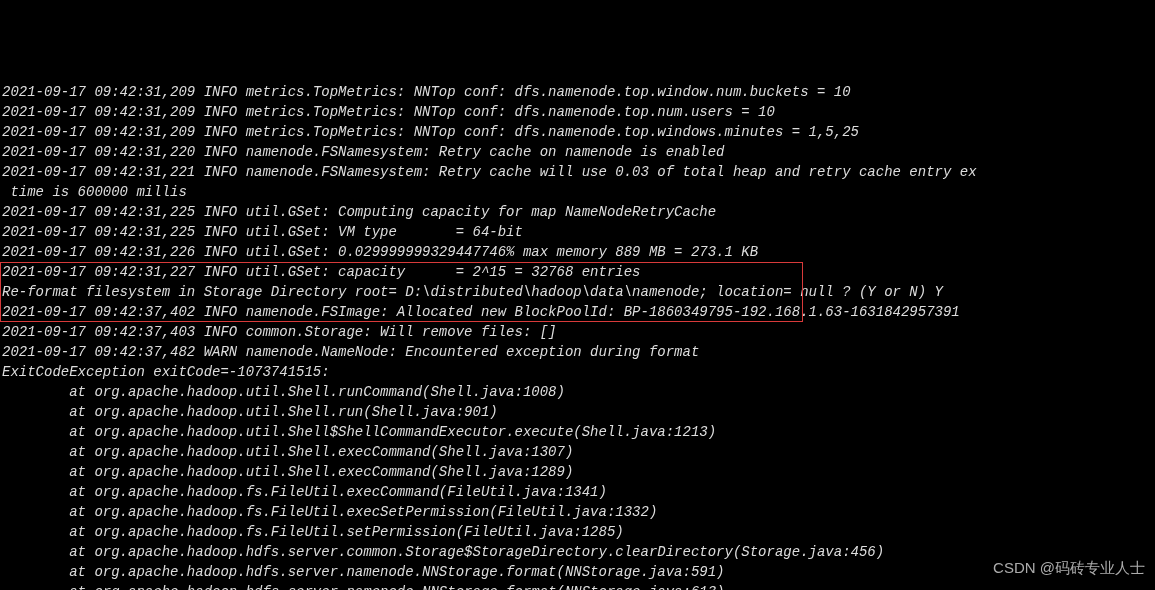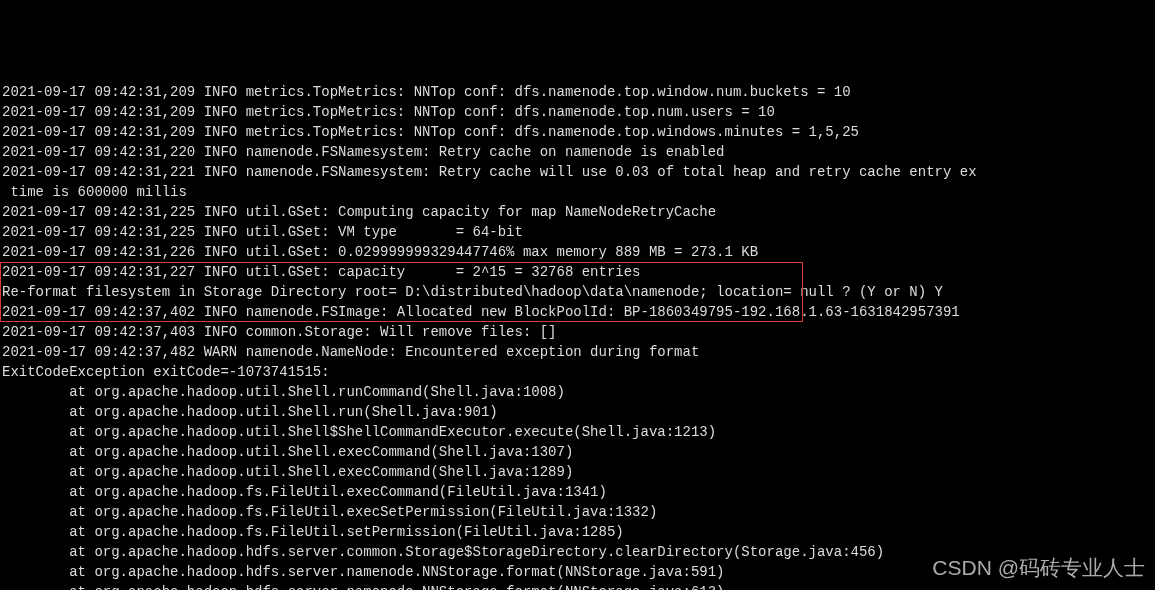--- a/index.html
+++ b/index.html
@@ -11,33 +11,33 @@
     line-height: 20px;
     width: 1155px;
     height: 590px;
     overflow: hidden;
     position: relative;
     white-space: pre;
   }
   .terminal {
     padding: 2px 0 0 2px;
   }
-  .line { display: block; }
+  .line { display: block; font-style: italic; }
   .highlight-box {
     position: absolute;
     border: 1px solid #d83a3a;
     pointer-events: none;
   }
   .watermark {
     position: absolute;
     right: 10px;
     bottom: 12px;
     color: #c9c9c9;
     font-family: "Microsoft YaHei", Arial, sans-serif;
-    font-size: 21px;
+    font-size: 15px;
     opacity: 0.85;
     pointer-events: none;
   }
 </style>
 </head>
 <body>
 
 
 
 <div class="terminal" id="terminal-container"><span class="line">2021-09-17 09:42:31,209 INFO metrics.TopMetrics: NNTop conf: dfs.namenode.top.window.num.buckets = 10</span><span class="line">2021-09-17 09:42:31,209 INFO metrics.TopMetrics: NNTop conf: dfs.namenode.top.num.users = 10</span><span class="line">2021-09-17 09:42:31,209 INFO metrics.TopMetrics: NNTop conf: dfs.namenode.top.windows.minutes = 1,5,25</span><span class="line">2021-09-17 09:42:31,220 INFO namenode.FSNamesystem: Retry cache on namenode is enabled</span><span class="line">2021-09-17 09:42:31,221 INFO namenode.FSNamesystem: Retry cache will use 0.03 of total heap and retry cache entry ex</span><span class="line"> time is 600000 millis</span><span class="line">2021-09-17 09:42:31,225 INFO util.GSet: Computing capacity for map NameNodeRetryCache</span><span class="line">2021-09-17 09:42:31,225 INFO util.GSet: VM type       = 64-bit</span><span class="line">2021-09-17 09:42:31,226 INFO util.GSet: 0.029999999329447746% max memory 889 MB = 273.1 KB</span><span class="line">2021-09-17 09:42:31,227 INFO util.GSet: capacity      = 2^15 = 32768 entries</span><span class="line">Re-format filesystem in Storage Directory root= D:\distributed\hadoop\data\namenode; location= null ? (Y or N) Y</span><span class="line">2021-09-17 09:42:37,402 INFO namenode.FSImage: Allocated new BlockPoolId: BP-1860349795-192.168.1.63-1631842957391</span><span class="line">2021-09-17 09:42:37,403 INFO common.Storage: Will remove files: []</span><span class="line">2021-09-17 09:42:37,482 WARN namenode.NameNode: Encountered exception during format</span><span class="line">ExitCodeException exitCode=-1073741515:</span><span class="line">        at org.apache.hadoop.util.Shell.runCommand(Shell.java:1008)</span><span class="line">        at org.apache.hadoop.util.Shell.run(Shell.java:901)</span><span class="line">        at org.apache.hadoop.util.Shell$ShellCommandExecutor.execute(Shell.java:1213)</span><span class="line">        at org.apache.hadoop.util.Shell.execCommand(Shell.java:1307)</span><span class="line">        at org.apache.hadoop.util.Shell.execCommand(Shell.java:1289)</span><span class="line">        at org.apache.hadoop.fs.FileUtil.execCommand(FileUtil.java:1341)</span><span class="line">        at org.apache.hadoop.fs.FileUtil.execSetPermission(FileUtil.java:1332)</span><span class="line">        at org.apache.hadoop.fs.FileUtil.setPermission(FileUtil.java:1285)</span><span class="line">        at org.apache.hadoop.hdfs.server.common.Storage$StorageDirectory.clearDirectory(Storage.java:456)</span><span class="line">        at org.apache.hadoop.hdfs.server.namenode.NNStorage.format(NNStorage.java:591)</span><span class="line">        at org.apache.hadoop.hdfs.server.namenode.NNStorage.format(NNStorage.java:613)</span></div>

